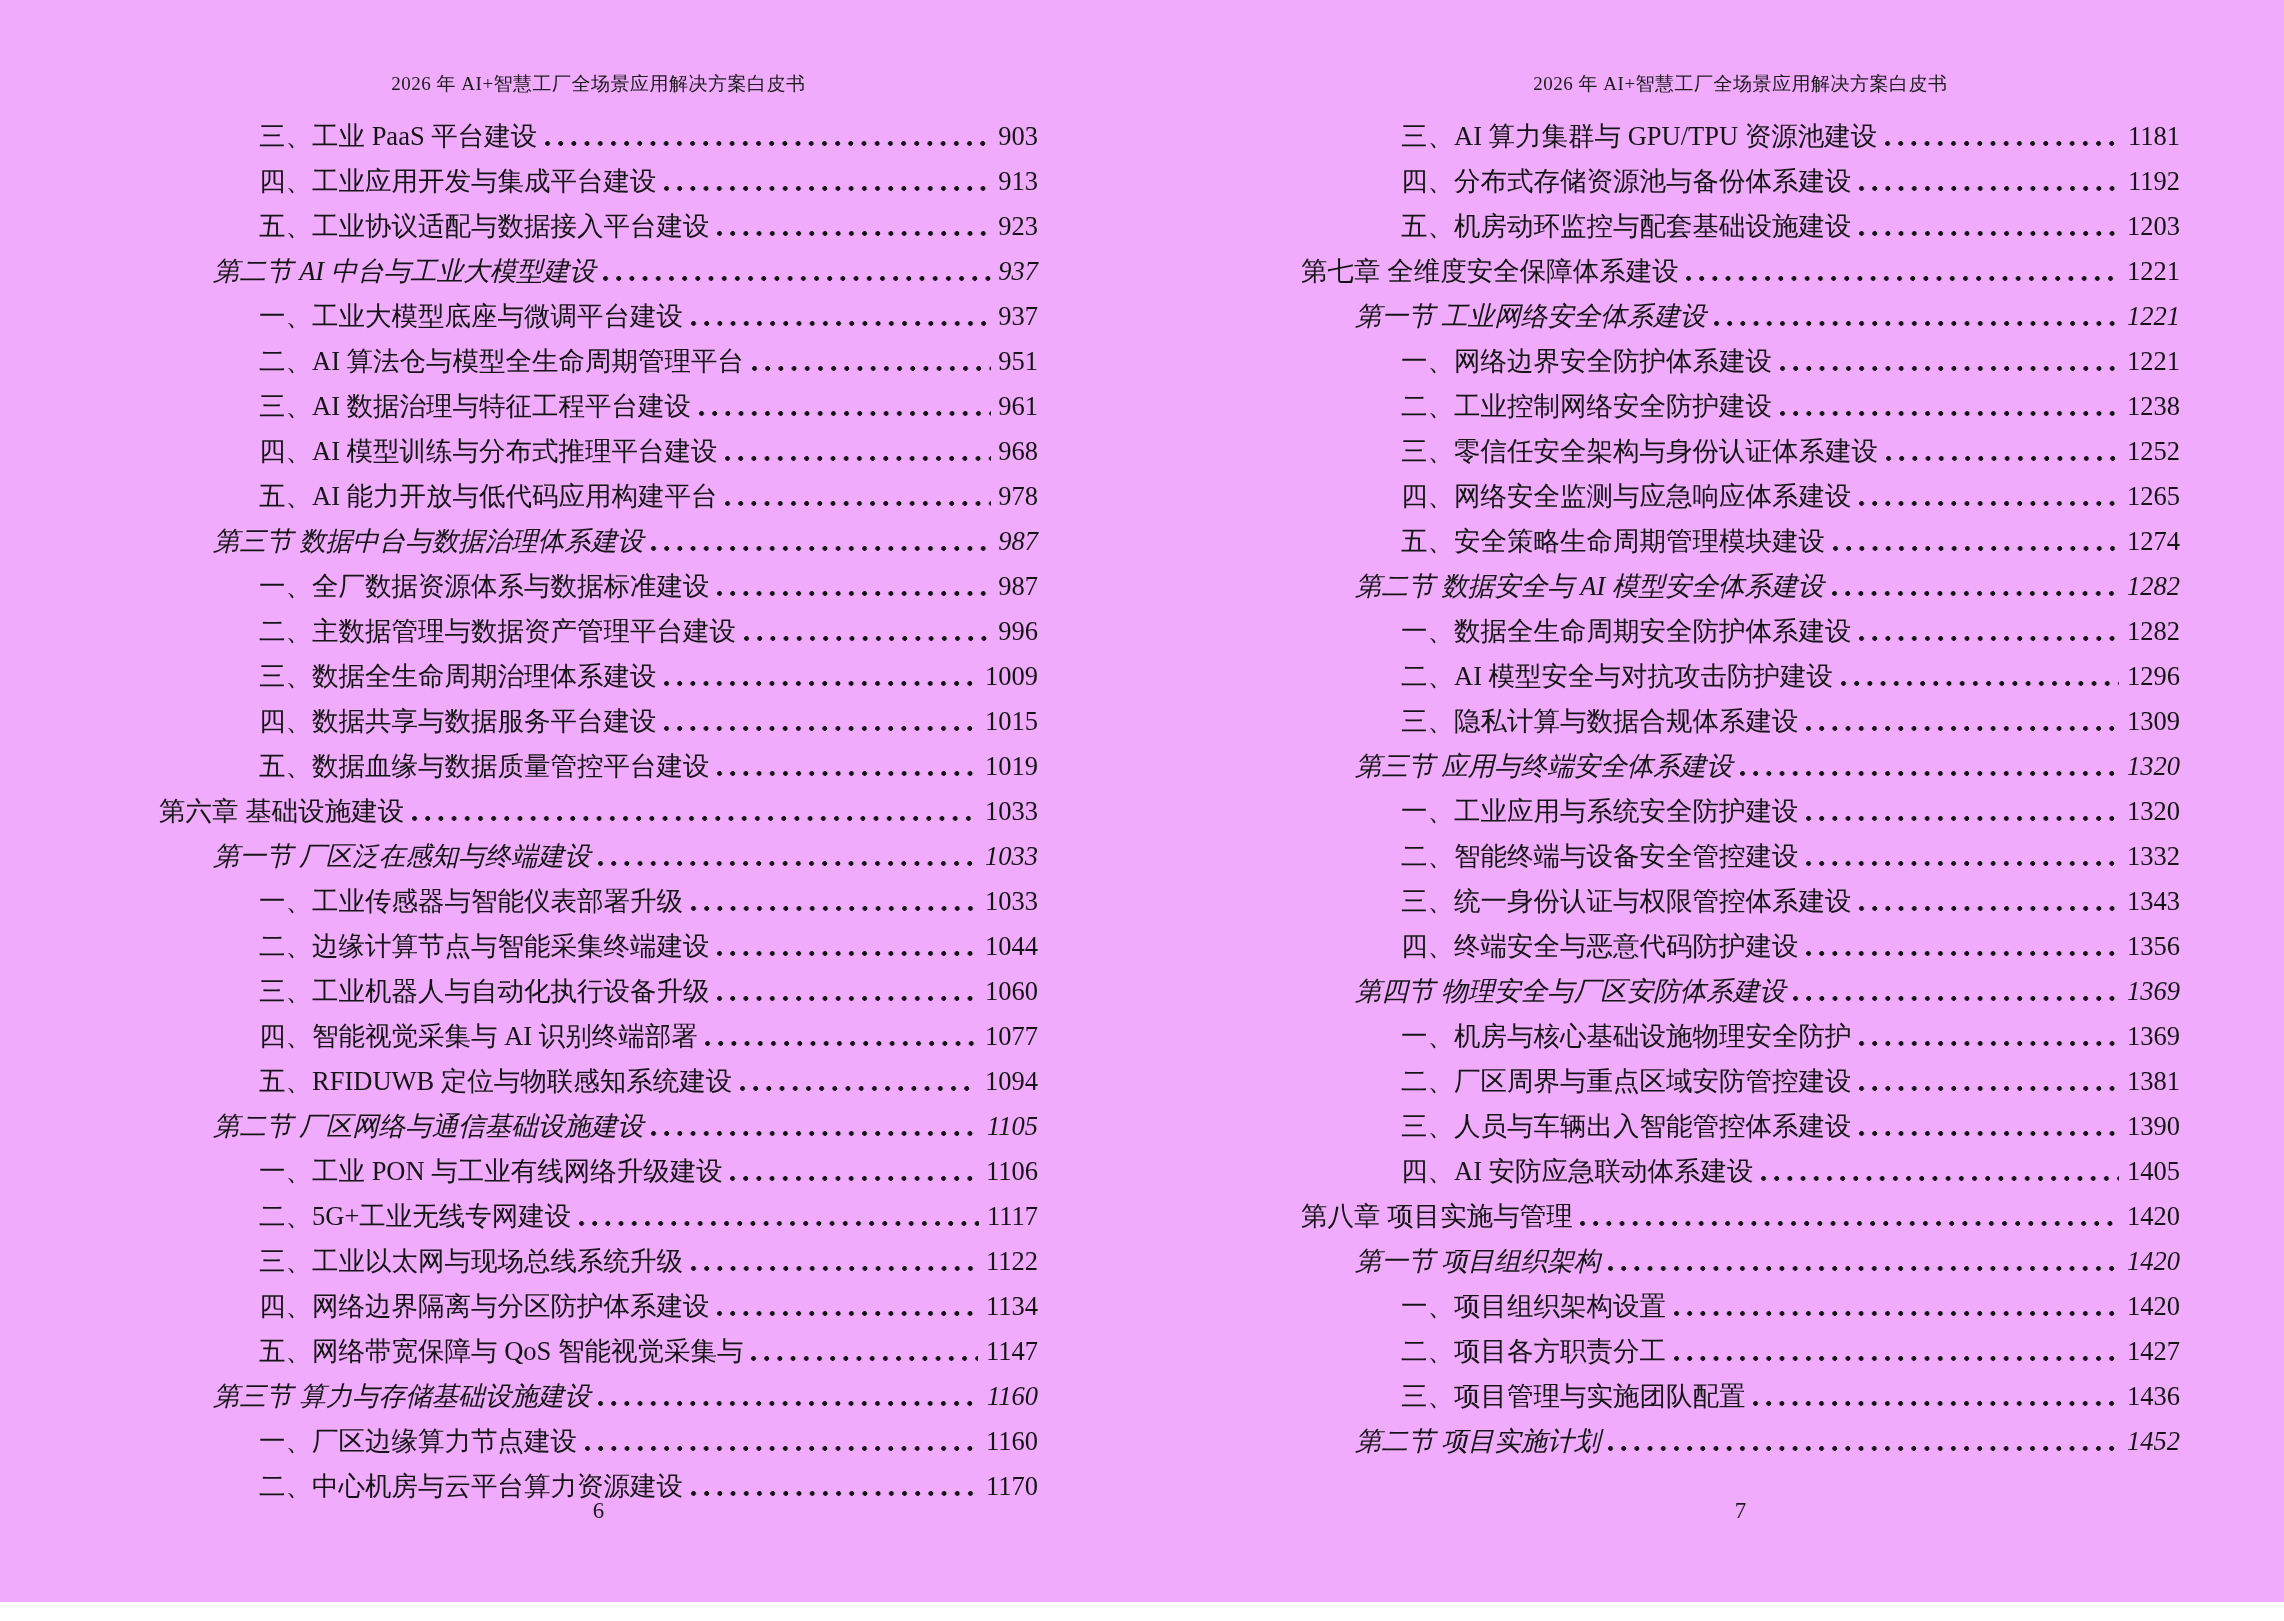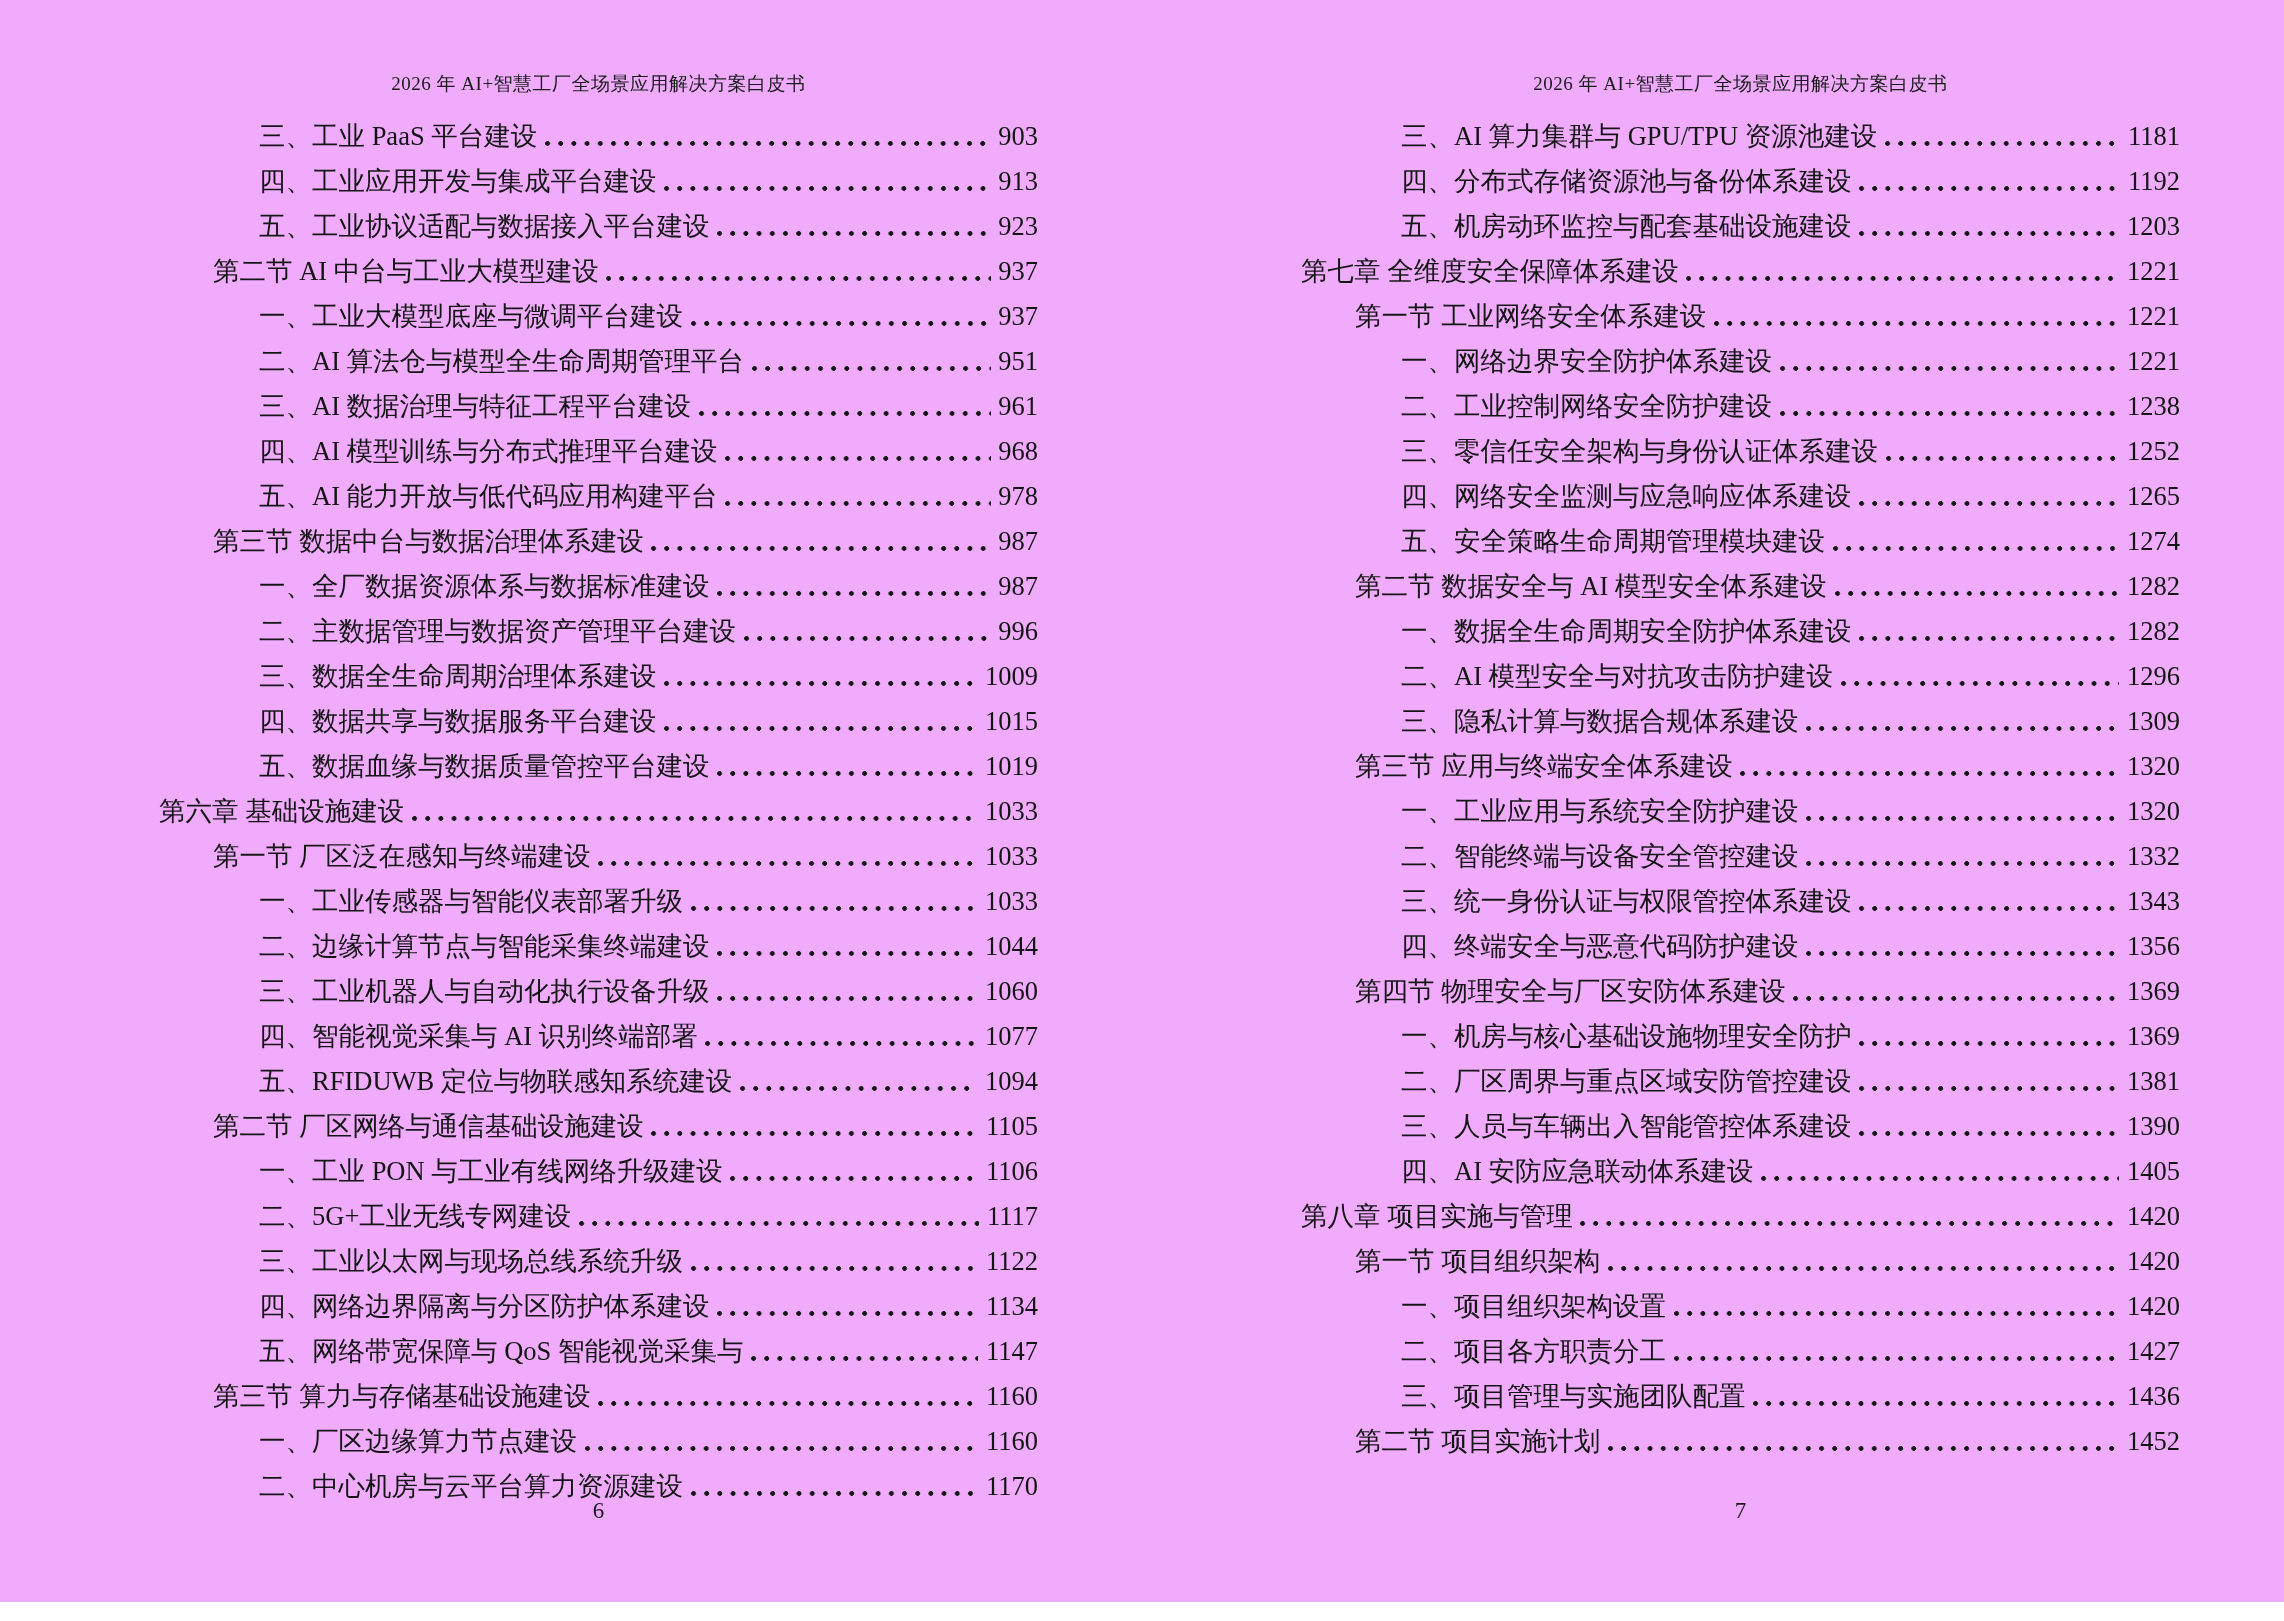--- a/index.html
+++ b/index.html
@@ -24,21 +24,21 @@
   .row .dots {
     flex: 1 1 auto;
     margin-left: 6.7px; margin-right: 7.7px;
     background-image: radial-gradient(circle at 2.6px 2.6px, #141414 2.2px, rgba(0,0,0,0) 2.7px);
     background-repeat: repeat-x;
     background-position: 1px 27px;
     background-size: 13.2px 5.3px;
   }
   .row .pagenum { flex: 0 0 auto; font-size: 26.5px; }
   .lv-chapter { padding-left: 0; text-align: center; }
-  .lv-section { padding-left: 54px; }
+  .lv-section { padding-left: 54px; font-style: italic; }
   .lv-item    { padding-left: 100px; }
   .doc-footer {
     position: absolute; top: 1496px; left: 0; width: 100%;
     text-align: center; font-size: 23px; line-height: 29px; color: #1a1a1a;
   }
 </style>
 </head>
 <body>
 
 <div class="spread">

